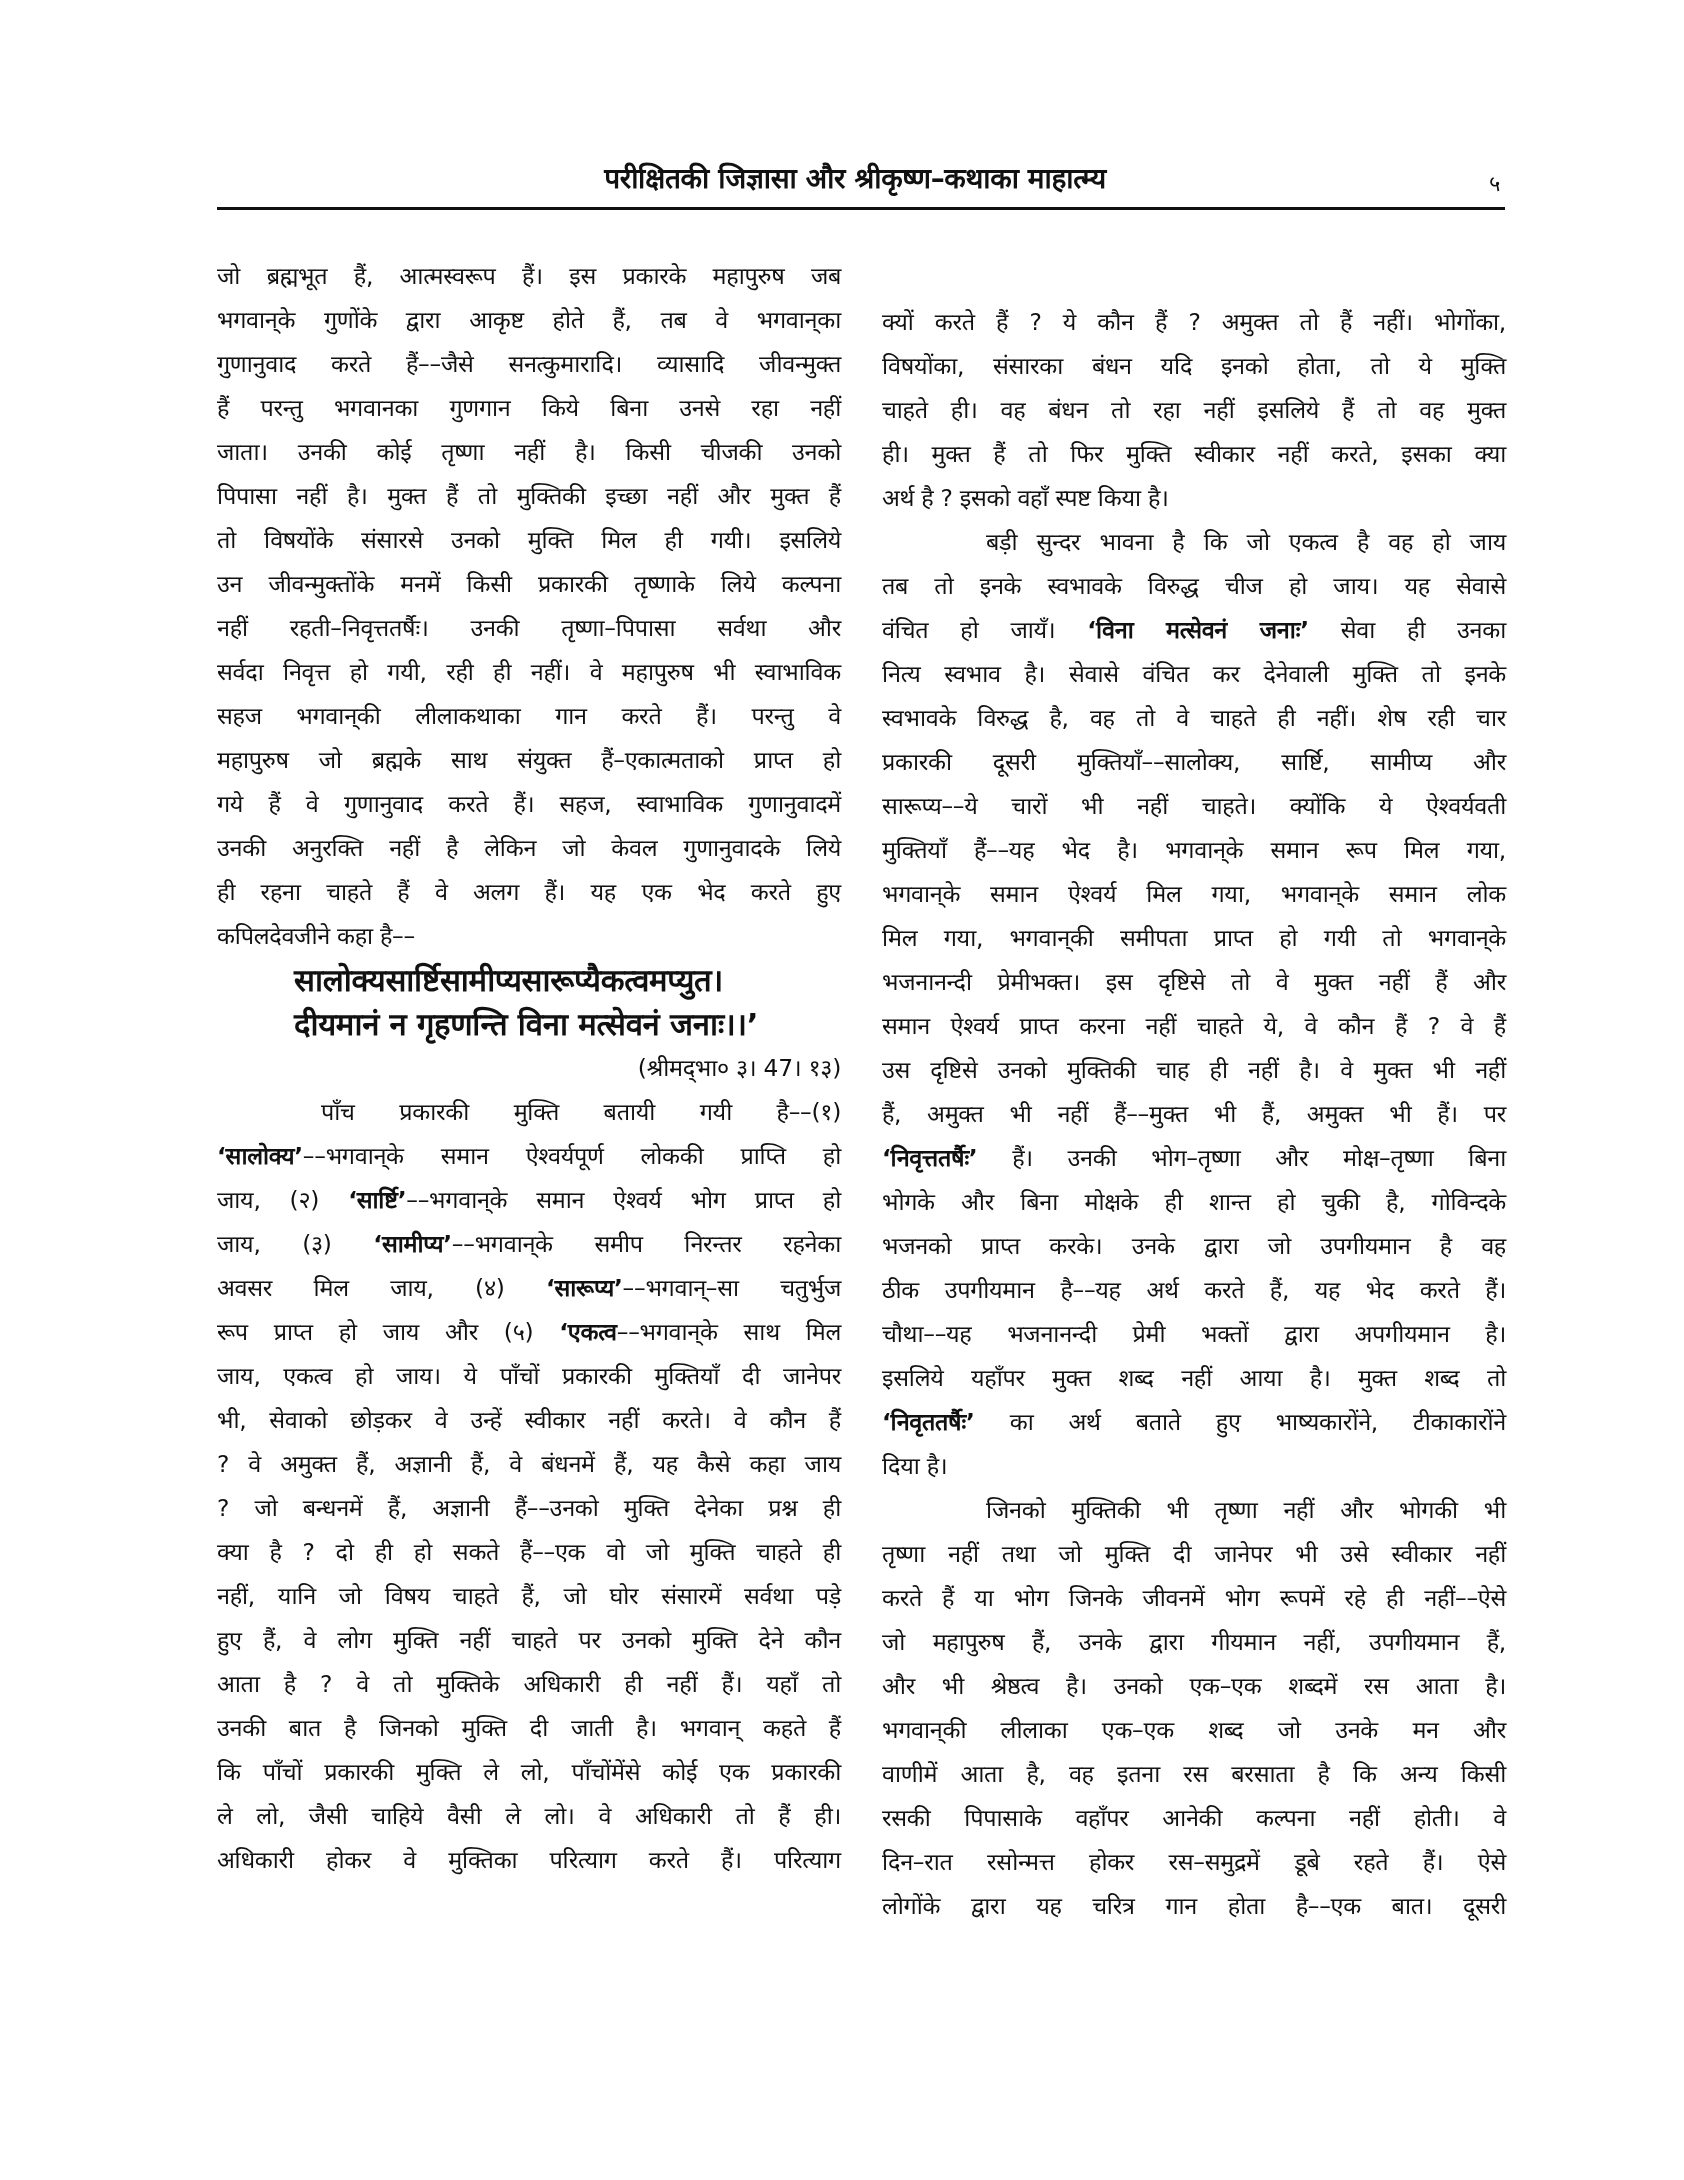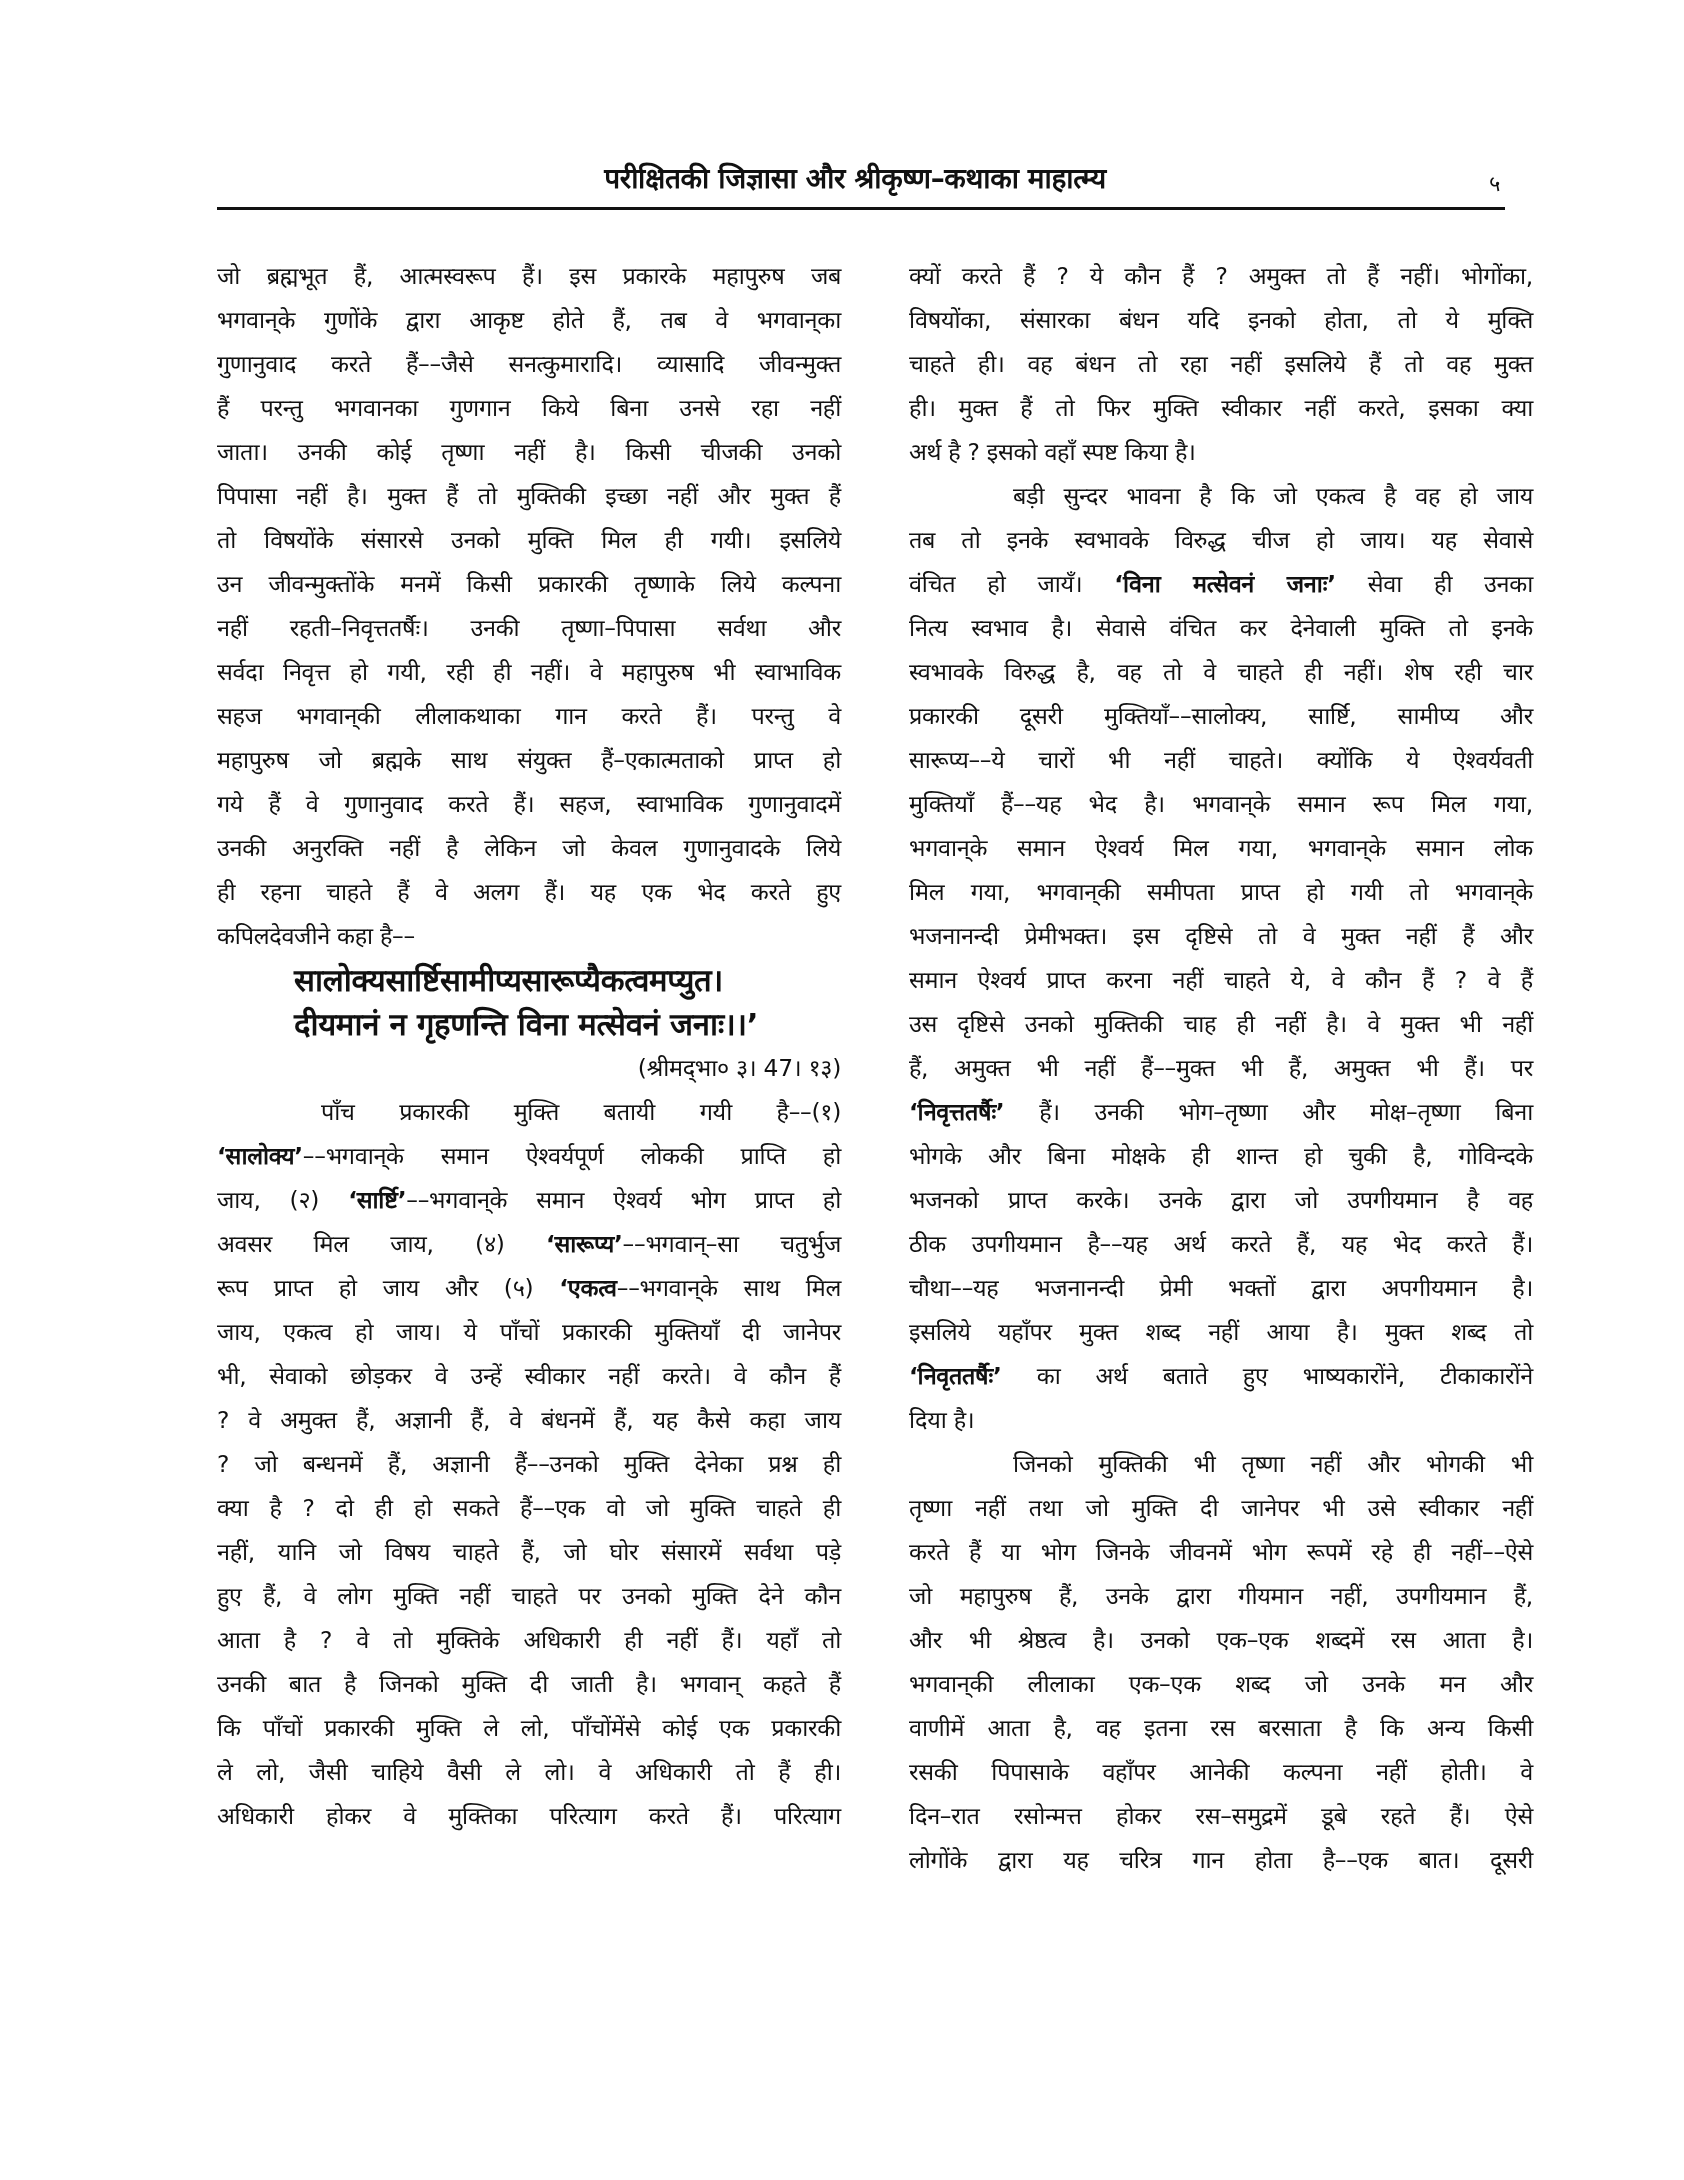--- a/index.html
+++ b/index.html
@@ -4,21 +4,21 @@
 <style>
   html, body { margin: 0; padding: 0; background: #ffffff; }
   body { width: 1685px; height: 2181px; position: relative; overflow: hidden;
          font-family: "DejaVu Sans", "Liberation Sans", sans-serif; color: #111111; }
   .header-title { position: absolute; left: 211px; width: 1288px; top: 158px; text-align: center;
                   font-size: 28px; font-weight: bold; letter-spacing: -0.4px; }
   .page-number { position: absolute; left: 1489px; top: 167px; font-size: 22px; }
   .header-rule { position: absolute; left: 217px; top: 207px; width: 1288px; height: 3.4px; background: #111111; }
   .column { position: absolute; top: 254px; width: 624px; }
   .col-left { left: 217px; }
-  .col-right { left: 909px; }
+  .col-right { left: 882px; margin-top: 46px; }
   .line { height: 44px; line-height: 44px; font-size: 23.4px; white-space: nowrap;
           text-align: justify; text-align-last: justify; overflow: visible; letter-spacing: -0.3px; }
   .line.last { text-align: right; text-align-last: left; }
   .line.indent { padding-left: 104px; }
   .line.verse { padding-left: 77px; text-align: left; text-align-last: left; font-weight: bold; font-size: 31px; }
   .line.cite { text-align: right; text-align-last: right; }
   .b { font-weight: bold; }
 </style>
 </head>
 <body>
@@ -44,20 +44,21 @@
       <div class="line"><span>गये हैं वे गुणानुवाद करते हैं। सहज, स्वाभाविक गुणानुवादमें</span></div>
       <div class="line"><span>उनकी अनुरक्ति नहीं है लेकिन जो केवल गुणानुवादके लिये</span></div>
       <div class="line"><span>ही रहना चाहते हैं वे अलग हैं। यह एक भेद करते हुए</span></div>
       <div class="line last"><span>कपिलदेवजीने कहा है––</span></div>
       <div class="line verse"><span>सालोक्यसार्ष्टिसामीप्यसारूप्यैकत्वमप्युत।</span></div>
       <div class="line verse"><span>दीयमानं न गृहणन्ति विना मत्सेवनं जनाः।।’</span></div>
       <div class="line cite"><span>(श्रीमद्‌भा० ३। 47। १३)</span></div>
       <div class="line indent"><span>पाँच प्रकारकी मुक्ति बतायी गयी है––(१)</span></div>
       <div class="line"><span class="b">‘सालोक्य’</span><span>––भगवान्‌के समान ऐश्वर्यपूर्ण लोककी प्राप्ति हो</span></div>
       <div class="line"><span>जाय, (२) </span><span class="b">‘सार्ष्टि’</span><span>––भगवान्‌के समान ऐश्वर्य भोग प्राप्त हो</span></div>
+      <div class="line"><span>जाय, (३) </span><span class="b">‘सामीप्य’</span><span>––भगवान्‌के समीप निरन्तर रहनेका</span></div>
       <div class="line"><span>अवसर मिल जाय, (४) </span><span class="b">‘सारूप्य’</span><span>––भगवान्–सा चतुर्भुज</span></div>
       <div class="line"><span>रूप प्राप्त हो जाय और (५) </span><span class="b">‘एकत्व</span><span>––भगवान्‌के साथ मिल</span></div>
       <div class="line"><span>जाय, एकत्व हो जाय। ये पाँचों प्रकारकी मुक्तियाँ दी जानेपर</span></div>
       <div class="line"><span>भी, सेवाको छोड़कर वे उन्हें स्वीकार नहीं करते। वे कौन हैं</span></div>
       <div class="line"><span>? वे अमुक्त हैं, अज्ञानी हैं, वे बंधनमें हैं, यह कैसे कहा जाय</span></div>
       <div class="line"><span>? जो बन्धनमें हैं, अज्ञानी हैं––उनको मुक्ति देनेका प्रश्न ही</span></div>
       <div class="line"><span>क्या है ? दो ही हो सकते हैं––एक वो जो मुक्ति चाहते ही</span></div>
       <div class="line"><span>नहीं, यानि जो विषय चाहते हैं, जो घोर संसारमें सर्वथा पड़े</span></div>
       <div class="line"><span>हुए हैं, वे लोग मुक्ति नहीं चाहते पर उनको मुक्ति देने कौन</span></div>
       <div class="line"><span>आता है ? वे तो मुक्तिके अधिकारी ही नहीं हैं। यहाँ तो</span></div>

